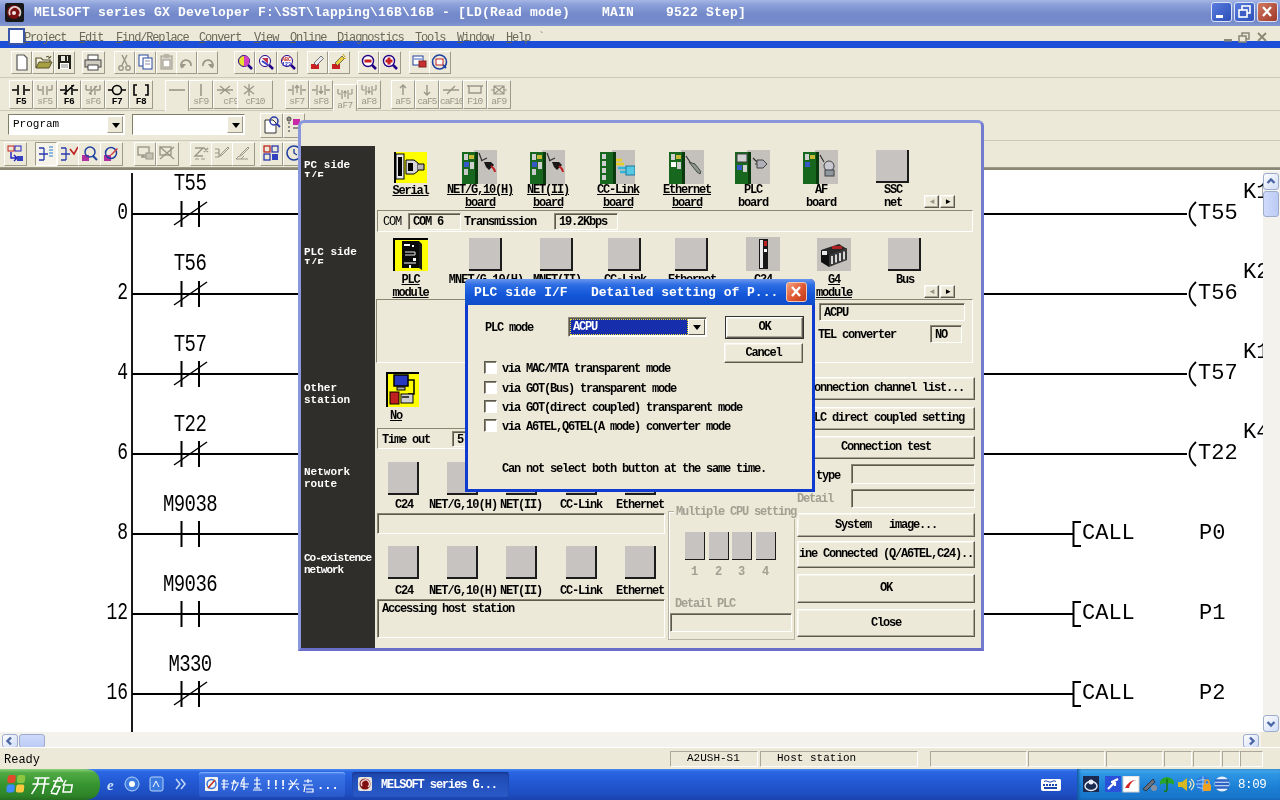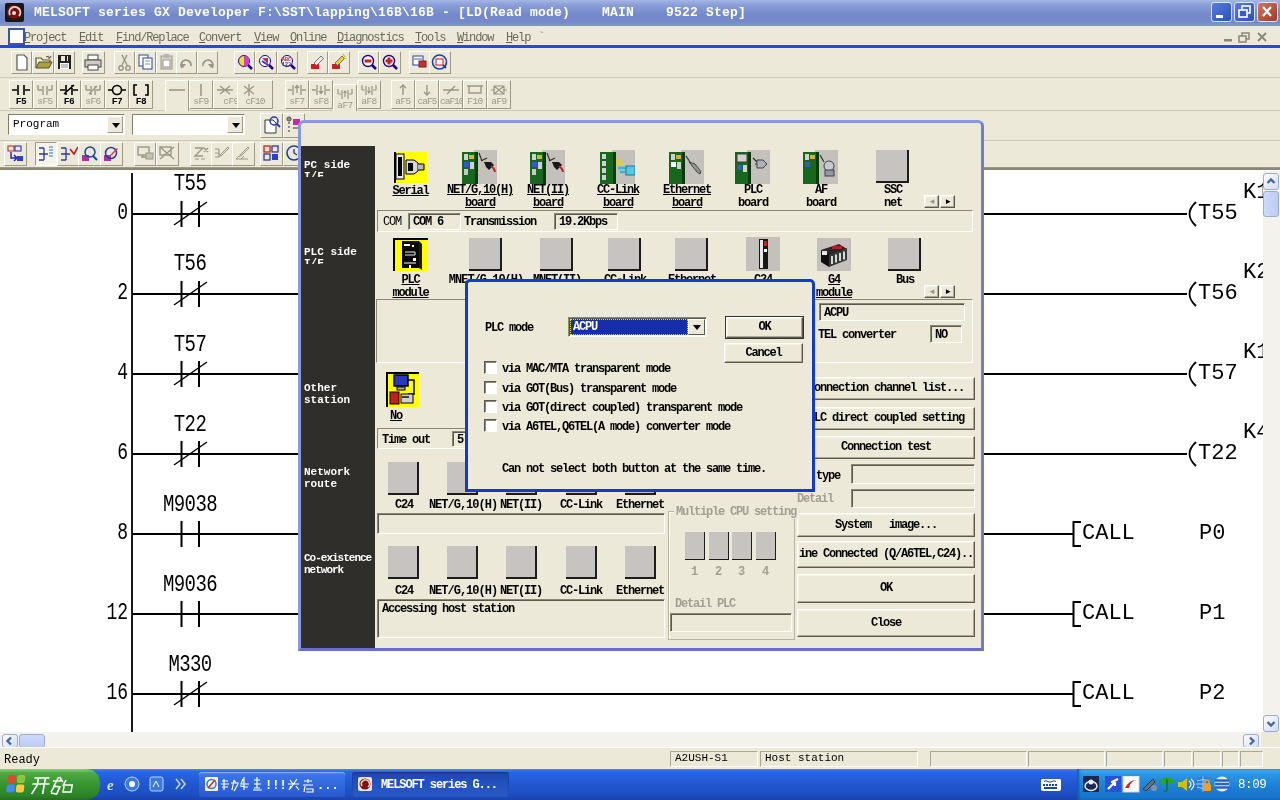--- a/index.html
+++ b/index.html
@@ -6,21 +6,21 @@
 body{font-family:"Liberation Mono",monospace;}
 #scr{position:absolute;top:0;left:0;width:1280px;height:800px;background:#ece9d8;overflow:hidden}
 .abs{position:absolute}
 
 #titlebar{position:absolute;left:0;top:0;width:1280px;height:26px;
  background:linear-gradient(180deg,#a6b7e4 0%,#8ba0da 18%,#7389c9 55%,#7389c9 82%,#8296ce 100%);}
 #titlebar .txt{position:absolute;left:34px;top:5px;color:#fff;font-weight:700;font-size:13px;letter-spacing:.2px;white-space:pre}
 .wbtn{position:absolute;top:2px;width:21px;height:20px;border-radius:3px;border:1px solid #dce4f4}
 .wbtn svg{position:absolute;left:0;top:0}
 
-#menubar{position:absolute;left:0;top:26px;width:1280px;height:22px;background:#ece9d8;border-bottom:3px solid #1d4ed8}
+#menubar{position:absolute;left:0;top:26px;width:1280px;height:22px;background:#ece9d8;border-bottom:7px solid #1d4ed8}
 .mi{position:absolute;top:5px;font-size:12px;letter-spacing:-1.15px;color:#6a695c;white-space:pre}
 .mi u{text-decoration-color:#5c5c50}
 
 .tbtn{position:absolute;background:#ece9d8;border:1px solid;border-color:#fffffd #9d9a88 #9d9a88 #fffffd;border-radius:1px}
 .tb2lbl{position:absolute;width:100%;text-align:center;bottom:1px;font-size:9.5px;letter-spacing:-.5px}
 .tb2sym{position:absolute;width:100%;top:1px;height:14px}
 #tb1{position:absolute;left:0;top:48px;width:1280px;height:30px;background:#ece9d8;border-bottom:1px solid #cdc9b8}
 #tb2{position:absolute;left:0;top:78px;width:1280px;height:33px;background:#ece9d8;border-bottom:1px solid #cdc9b8}
 #tb3{position:absolute;left:0;top:111px;width:1280px;height:30px;background:#ece9d8;border-bottom:1px solid #cdc9b8}
 #tb4{position:absolute;left:0;top:141px;width:1280px;height:27px;background:#ece9d8;border-bottom:1px solid #9d9a88}
@@ -30,21 +30,21 @@
 
 #editor{position:absolute;left:0;top:168px;width:1280px;height:579px;background:#fff;border-top:2px solid #8a8775}
 .lbl{position:absolute;font-size:19px;letter-spacing:-.6px;color:#000;white-space:pre}
 .tall{transform:scaleY(1.3)}
 .num{position:absolute;font-size:18px;color:#000;text-align:right;width:40px;transform:scaleY(1.3)}
 
 .sbbtn{position:absolute;border-radius:3px;background:linear-gradient(135deg,#fdfdfd,#d0dcf8);border:1px solid #9daccc}
 .sbbtn svg{position:absolute;left:0;top:0}
 
 #statusbar{position:absolute;left:0;top:747px;width:1280px;height:22px;background:#ece9d8;border-top:1px solid #fff}
-.seg{position:absolute;top:3px;height:16px;border:1px solid;border-color:#aca899 #fff #fff #aca899;font-size:11px;padding-left:4px;color:#000}
+.seg{position:absolute;top:3px;height:16px;border:1px solid;border-color:#aca899 #fff #fff #aca899;font-size:11px;padding-left:16px;color:#000}
 
 #taskbar{position:absolute;left:0;top:769px;width:1280px;height:31px;
  background:linear-gradient(180deg,#4a88f0 0%,#2a66e4 9%,#2258d2 45%,#1e4ec2 80%,#1a43ad 100%)}
 
 #dlg1{position:absolute;left:298px;top:120px;width:686px;height:531px;background:#ece9d8;
  border:3px solid;border-color:#8a97dd #717cd0 #6a6ecb #8a97dd;border-radius:6px 6px 0 0}
 #dlg1title{position:absolute;left:-3px;top:-3px;width:686px;height:26px;border-radius:6px 6px 0 0;
  background:linear-gradient(180deg,#a6b7e4 0%,#8ba0da 18%,#7389c9 55%,#7389c9 82%,#8296ce 100%);}
 #dlg2{position:absolute;left:465px;top:279px;width:350px;height:213px;background:#ece9d8;
  border:3px solid #0f3bd0;border-radius:5px 5px 0 0}
@@ -847,20 +847,28 @@
 <div class="gicon" style="left:455px;top:409px;width:20px;height:28px;border-width:1px"></div>
 <div class="glbl" style="left:390px;top:442px">1</div>
 <div class="glbl" style="left:414px;top:442px">2</div>
 <div class="glbl" style="left:437px;top:442px">3</div>
 <div class="glbl" style="left:461px;top:442px">4</div>
 <div class="glbl" style="left:374px;top:474px">Detail PLC</div>
 <div class="sunk" style="left:369px;top:490px;width:122px;height:19px"></div>
 </div>
 
 <div id="dlg2">
+<div id="dlg2title">
+ <div class="dtxt" style="left:9px;top:6px">PLC side I/F   Detailed setting of P...</div>
+ <div class="wbtn" style="left:321px;top:3px;border-color:#f4c8b0;background:linear-gradient(135deg,#f0a080,#e25c38 50%,#c03818)">
+          <svg width="19" height="18">
+            <path d="M5 4 L13 13 M13 4 L5 13" stroke="#fff" stroke-width="2.4"></path>
+          </svg>
+        </div>
+</div>
 <div class="dlbl" style="left:17px;top:39px">PLC mode</div>
 <div class="abs" style="left:100px;top:35px;width:139px;height:20px;background:#fff;border:1px solid;border-color:#8a8775 #fffffd #fffffd #8a8775;box-shadow:inset 1px 1px 0 #5c594c">
  <div class="abs" style="left:1px;top:1px;right:18px;bottom:1px;background:#162dac;border:1px dotted #f0e030"></div>
  <div class="abs" style="left:4px;top:2px;color:#fff;font-size:12px;letter-spacing:-1.2px;font-weight:700">ACPU</div>
  <div class="abs" style="right:1px;top:1px;width:17px;height:16px;background:#ece9d8;border:1px solid;border-color:#fffffd #5c594c #5c594c #fffffd"><svg width="15" height="14">
             <path d="M4 5 h8 l-4 5 z" fill="#000"></path>
           </svg></div>
 </div>
 <div class="btn3d" style="left:258px;top:35px;width:77px;height:21px;line-height:19px;outline:1px solid #333;">OK</div>
 <div class="btn3d" style="left:256px;top:61px;width:79px;height:20px;line-height:18px">Cancel</div>

